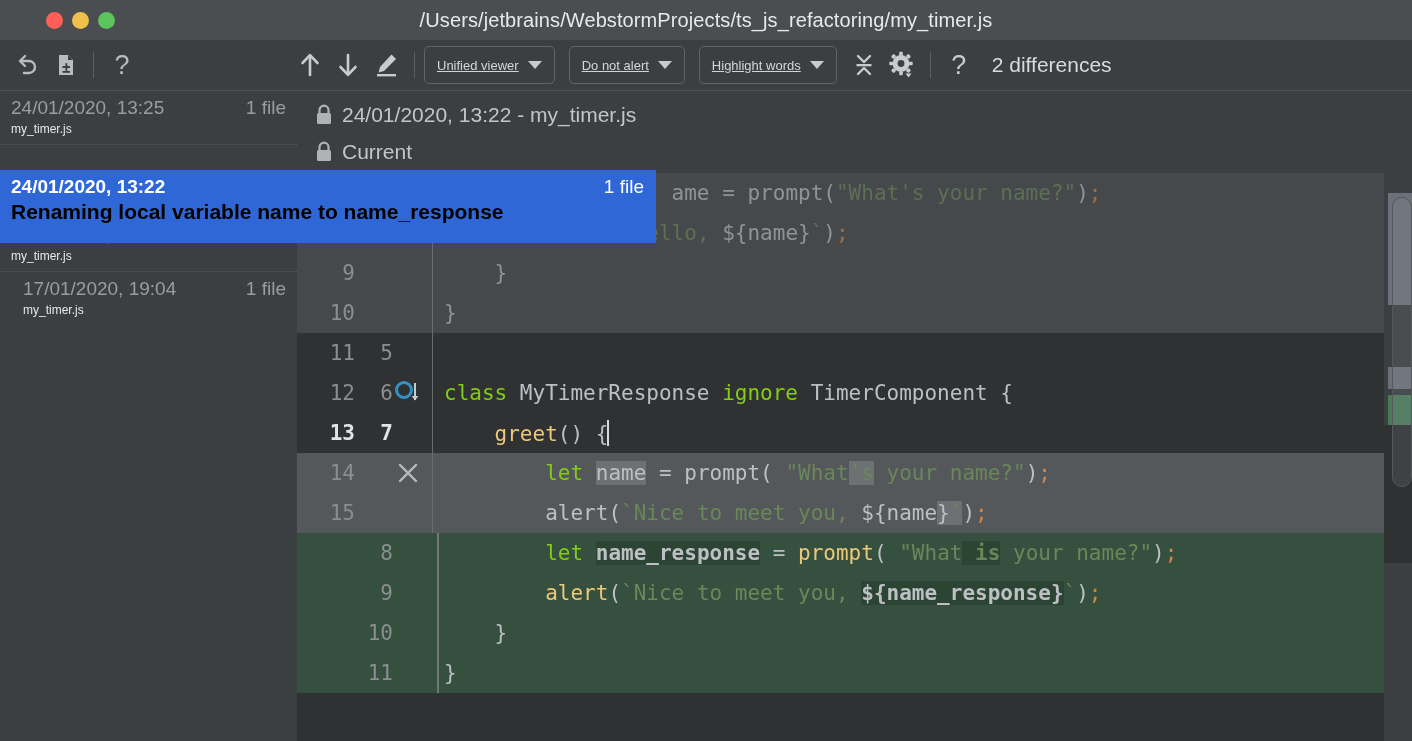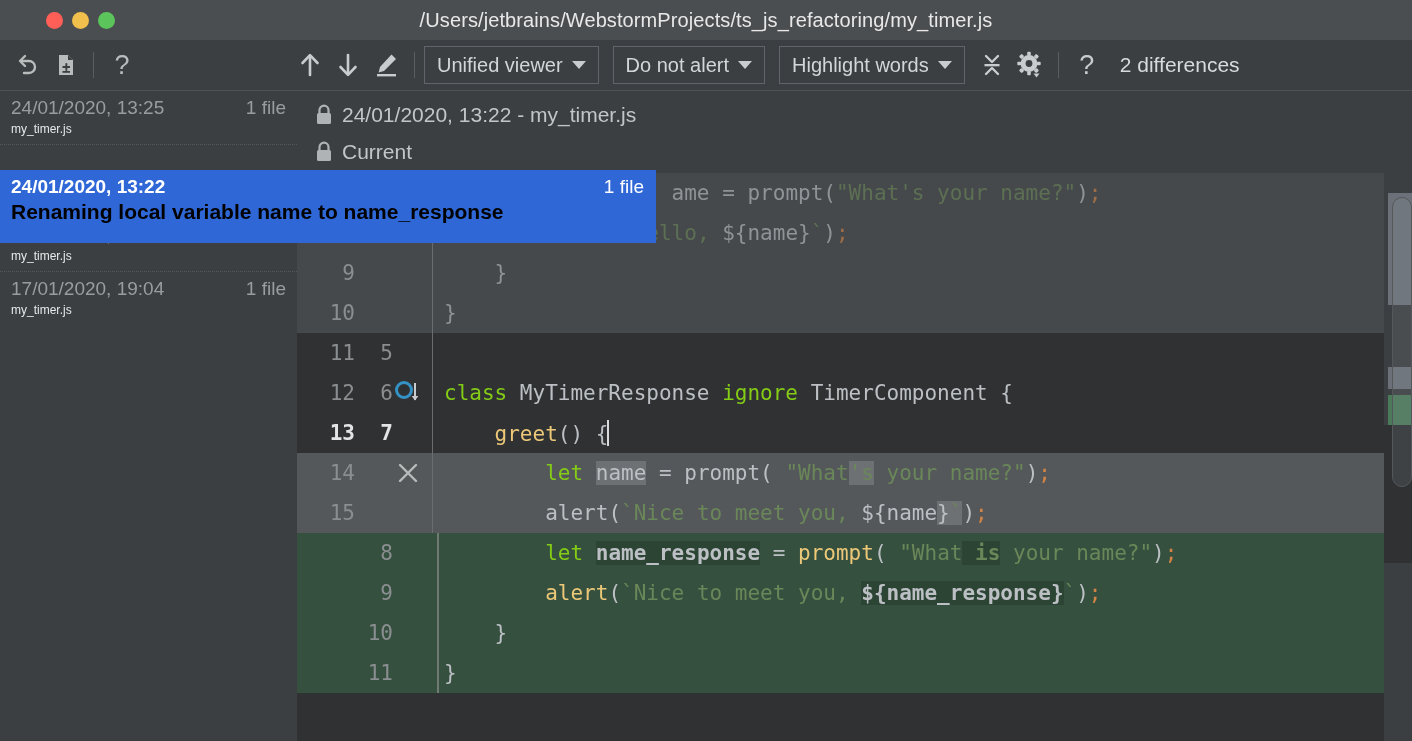--- a/index.html
+++ b/index.html
@@ -69,30 +69,31 @@
   }
   .tb-sep {
     width: 1px; height: 26px;
     background: #5b5e60;
     margin: 0 9px;
     flex: none;
   }
   .combo {
     height: 38px;
     border: 1px solid #60646b;
-    border-radius: 0;
+    border-radius: 5px;
     display: flex;
     align-items: center;
     gap: 9px;
     padding: 0 12px;
     color: #d3d6d8;
-    font-size: 20px;
+    font-size: 13px;
     cursor: pointer;
     flex: none;
     white-space: nowrap;
+    text-decoration: underline;
   }
   .caret {
     width: 0; height: 0;
     border-left: 7px solid transparent;
     border-right: 7px solid transparent;
     border-top: 8px solid #c9cccf;
     flex: none;
   }
   .diffcount {
     color: #d8dbdd;
@@ -439,21 +440,21 @@
 
     <div class="rev">
       <div class="rev-top">
         <span class="rev-date">24/01/2020, 13:22</span>
         <span class="rev-files">1 file</span>
       </div>
       <div class="rev-name">my_timer.js</div>
     </div>
 
 
-    <div class="rev" style="border-bottom:none;">
+    <div class="rev" style="border-bottom:none;margin-left:12px;">
       <div class="rev-top">
         <span class="rev-date">17/01/2020, 19:04</span>
         <span class="rev-files">1 file</span>
       </div>
       <div class="rev-name">my_timer.js</div>
     </div>
   </div>
 
   <div class="rev-selected">
     <div class="rev-top">

